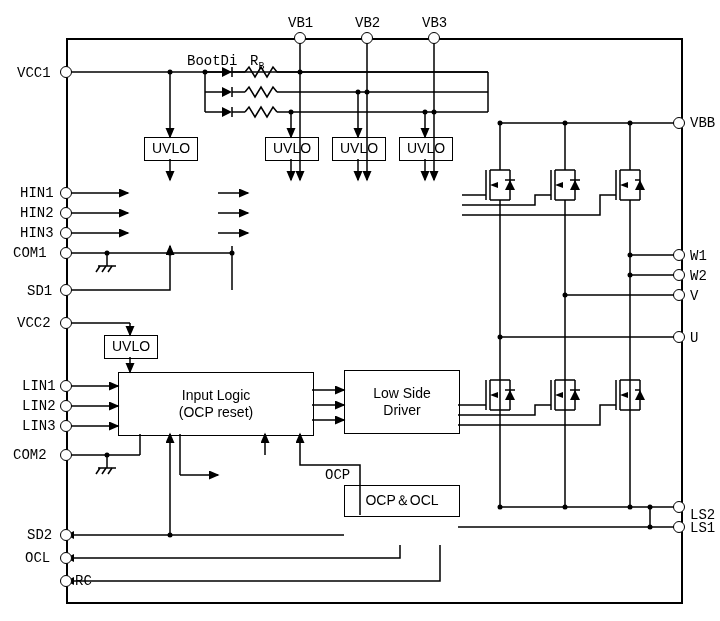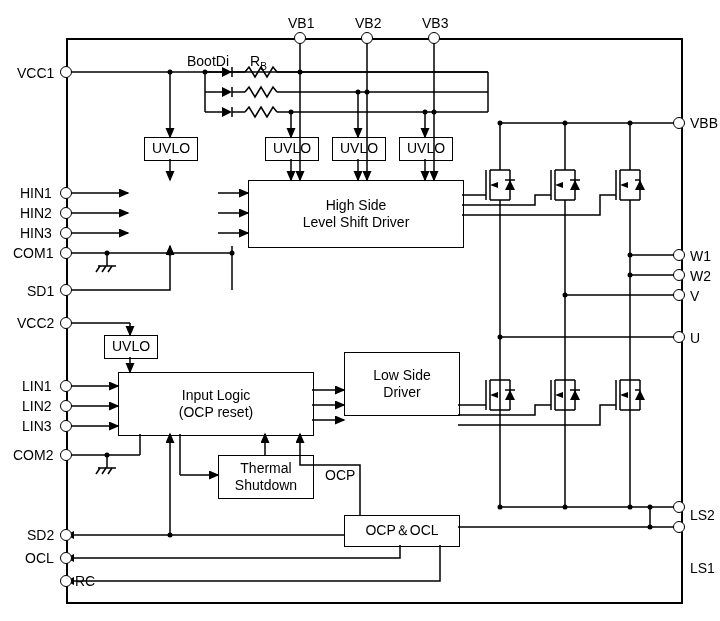--- a/index.html
+++ b/index.html
@@ -28,20 +28,21 @@
     align-items: center;
     justify-content: center;
     text-align: center;
     line-height: 1.25;
     font-size: 14px;
   }
   .label {
     position: absolute;
     font-size: 14px;
     white-space: nowrap;
+    font-family: Liberation Mono, monospace;
   }
   .pin {
     position: absolute;
     width: 10px;
     height: 10px;
     border: 1.5px solid #000;
     border-radius: 50%;
     background: #fff;
     transform: translate(-50%, -50%);
   }
@@ -90,48 +91,44 @@
   <div class="label" style="left:278px; top:5px;">VB1</div>
   <div class="label" style="left:345px; top:5px;">VB2</div>
   <div class="label" style="left:412px; top:5px;">VB3</div>
 
   <div class="label" style="left:680px; top:105px;">VBB</div>
   <div class="label" style="left:680px; top:238px;">W1</div>
   <div class="label" style="left:680px; top:258px;">W2</div>
   <div class="label" style="left:680px; top:278px;">V</div>
   <div class="label" style="left:680px; top:320px;">U</div>
   <div class="label" style="left:680px; top:497px;">LS2</div>
-  <div class="label" style="left:680px; top:510px;margin-top:40px;">LS1</div>
+  <div class="label" style="left:680px; top:510px;">LS1</div>
 
   <div class="label" style="left:177px; top:43px;">BootDi</div>
   <div class="label" style="left:240px; top:43px;">
     <span>R</span><sub style="font-size:10px;">B</sub>
   </div>
 
   <div class="block" style="left:134px; top:127px; width:52px; height:22px;">UVLO</div>
   <div class="block" style="left:255px; top:127px; width:52px; height:22px;">UVLO</div>
   <div class="block" style="left:322px; top:127px; width:52px; height:22px;">UVLO</div>
   <div class="block" style="left:389px; top:127px; width:52px; height:22px;">UVLO</div>
 
   <div class="block" style="left:94px; top:325px; width:52px; height:22px;">UVLO</div>
 
 
-  <div class="block" style="left:238px; top:170px; width:214px; height:66px; white-space:pre;">High Side
-Level Shift Driver</div>
 
   <div class="block" style="left:108px; top:362px; width:194px; height:62px; white-space:pre;">Input Logic
 (OCP reset)</div>
 
-  <div class="block" style="left:334px; top:342px; width:114px; height:62px; white-space:pre;">Low Side
+  <div class="block" style="left:334px; top:360px; width:114px; height:62px; white-space:pre;">Low Side
 Driver</div>
 
-  <div class="block" style="left:208px; top:445px; width:94px; height:42px; white-space:pre;">Thermal
-Shutdown</div>
-
-  <div class="block" style="left:334px; top:505px; width:114px; height:30px;text-align:right;">OCP＆OCL</div>
+
+  <div class="block" style="left:334px; top:475px; width:114px; height:30px;text-align:right;">OCP＆OCL</div>
 
   <div class="label" style="left:315px; top:457px;">OCP</div>
 
   <svg class="wires" viewBox="0 0 700 601">
     <defs>
       <marker id="arr" markerWidth="8" markerHeight="8" refX="6" refY="3" orient="auto">
         <path d="M0,0 L7,3 L0,6 Z" class="arrow"></path>
       </marker>
     </defs>
 

